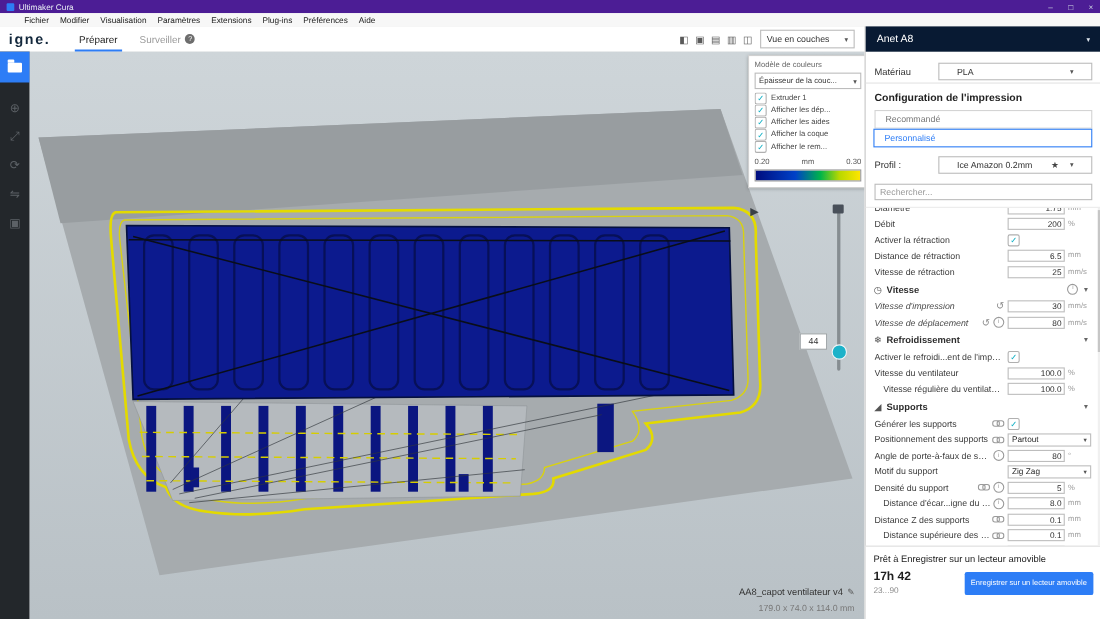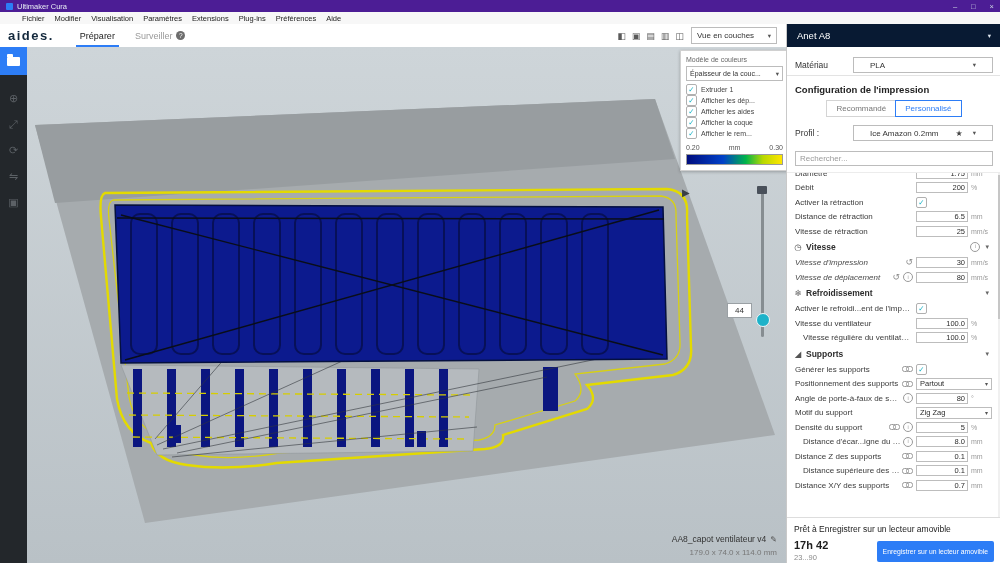--- a/index.html
+++ b/index.html
@@ -83,21 +83,21 @@
   .rp-header{height:23px;flex:none;background:#081a33;color:#fff;display:flex;align-items:center;
              justify-content:space-between;padding:0 10px;font-size:9.5px;cursor:pointer;}
   .rp-header .chevglyph{color:#dfe6ee;}
   .mat-row{display:flex;align-items:center;gap:6px;padding:10px 8px 2px;}
   .mat-label{font-size:8.5px;color:#333;width:52px;flex:none;}
   .rp-select{border:1px solid #bcbcbc;height:14px;flex:1;display:flex;align-items:center;
              justify-content:space-between;padding:0 16px;font-size:8px;color:#333;background:#fff;cursor:pointer;}
   .compat{font-size:8px;color:#2d7df6;text-align:right;padding:5px 8px 8px;cursor:pointer;}
   .divider{border-bottom:1px solid #e3e3e3;}
   .setup-title{font-size:9.5px;font-weight:bold;color:#222;padding:8px 8px 5px;}
-  .mode-row{display:flex;justify-content:center;padding:0 8px 6px;font-size:8px;}
+  .mode-row{display:flex;justify-content:space-between;padding:0 8px 6px;font-size:8px;flex-direction:column;}
   .mode-rec{color:#777;border:1px solid #d4d4d4;padding:3px 9px;background:#fff;cursor:pointer;}
   .mode-custom{color:#2d7df6;border:1px solid #2d7df6;padding:3px 9px;background:#fff;margin-left:-1px;cursor:pointer;}
   .profile-row{display:flex;align-items:center;gap:6px;padding:2px 8px 6px;}
   .starglyph{font-size:8px;color:#444;margin-left:auto;padding:0 4px;}
   .search-row{padding:0 8px 6px;}
   .search{width:100%;box-sizing:border-box;border:1px solid #bcbcbc;height:15px;font-size:8px;color:#555;
           padding:0 4px;outline:none;font-family:"Liberation Sans",sans-serif;}
   .search::placeholder{color:#9a9a9a;}
 
   
@@ -123,21 +123,21 @@
             display:inline-flex;align-items:center;justify-content:center;flex:none;line-height:1;}
   .ico-link{position:relative;width:11px;height:6px;display:inline-block;flex:none;}
   .ico-link::before,.ico-link::after{content:"";position:absolute;top:0;width:5px;height:4px;border:1px solid #9a9a9a;border-radius:2.5px;}
   .ico-link::before{left:0;}
   .ico-link::after{left:4px;}
   .ico-reset{font-size:9px;color:#8a8a8a;line-height:1;flex:none;}
   .sscroll{position:absolute;right:0;top:0;bottom:0;width:3px;background:#f0f0f0;}
   .sthumb{position:absolute;top:2px;height:42%;width:3px;background:#c6c6c6;cursor:pointer;}
 
   
-  .rp-footer{flex:none;border-top:1px solid #ddd;padding:6px 7px 1px;background:#fff;}
+  .rp-footer{flex:none;border-top:1px solid #ddd;padding:6px 7px 22px;background:#fff;}
   .status{font-size:8.5px;color:#222;}
   .frow{display:flex;margin-top:5px;align-items:flex-end;}
   .timecol{display:flex;flex-direction:column;}
   .time{font-size:11px;font-weight:bold;color:#1e1e1e;}
   .est{font-size:7.5px;color:#8a8a8a;margin-top:2px;}
   .savebtn{margin-left:auto;background:#2d7df6;color:#fff;font-size:6.8px;display:flex;align-items:center;
            justify-content:center;padding:0 6px;height:21px;border-radius:2px;cursor:pointer;
            white-space:nowrap;overflow:hidden;max-width:122px;}
 </style>
 </head>
@@ -160,21 +160,21 @@
       <span class="mitem">Modifier</span>
       <span class="mitem">Visualisation</span>
       <span class="mitem">Paramètres</span>
       <span class="mitem">Extensions</span>
       <span class="mitem">Plug-ins</span>
       <span class="mitem">Préférences</span>
       <span class="mitem">Aide</span>
     </div>
 
   <div class="topbar">
-    <span class="brand">aides.</span>
+    <span class="brand">igne.</span>
     <div class="tab active">
       <span>Préparer</span>
     </div>
     <div class="tab">
       <span>Surveiller</span>
       <span class="qbadge">?</span>
     </div>
     <div class="topbar-right">
       <div id="vp-toolbar">
           <span>◧</span>

